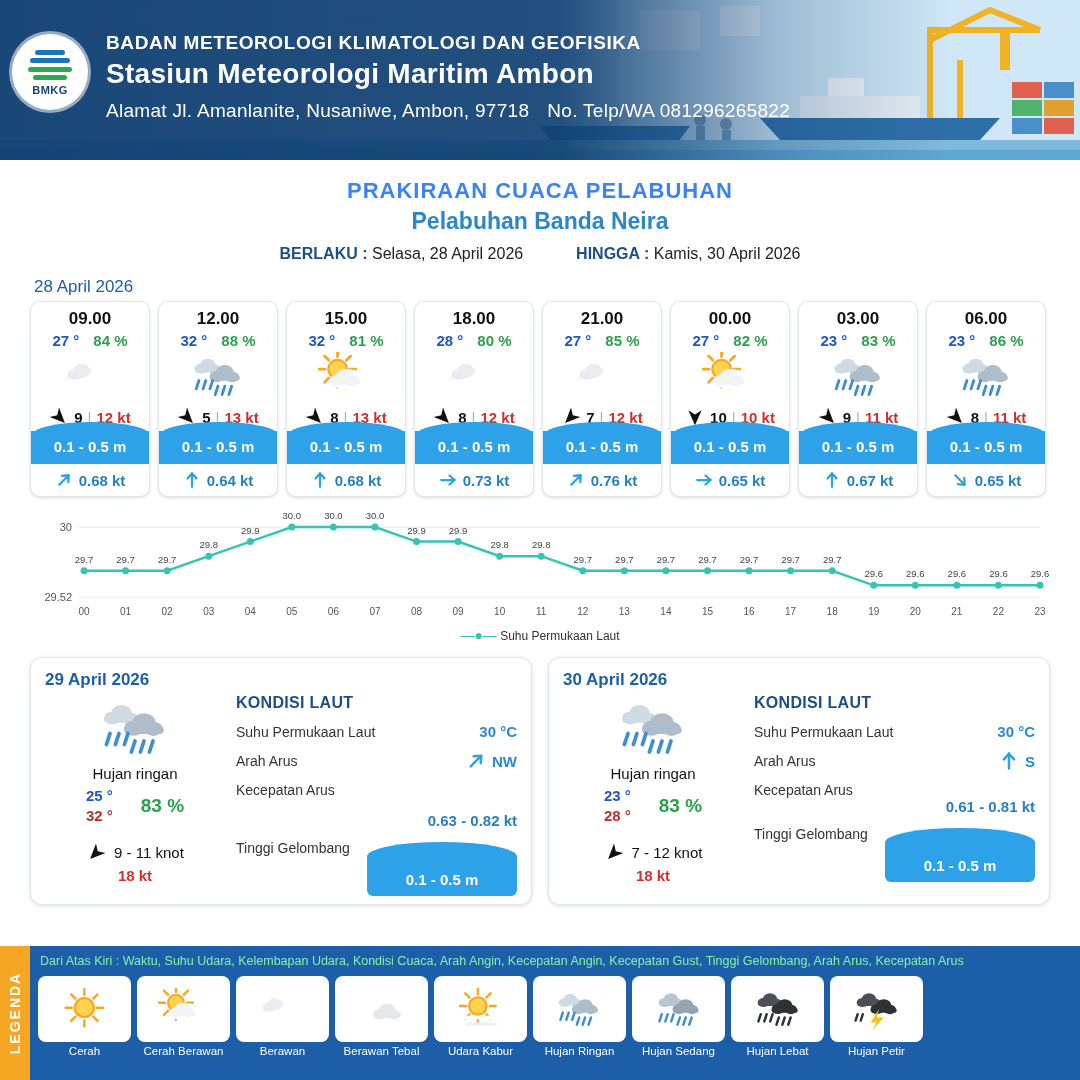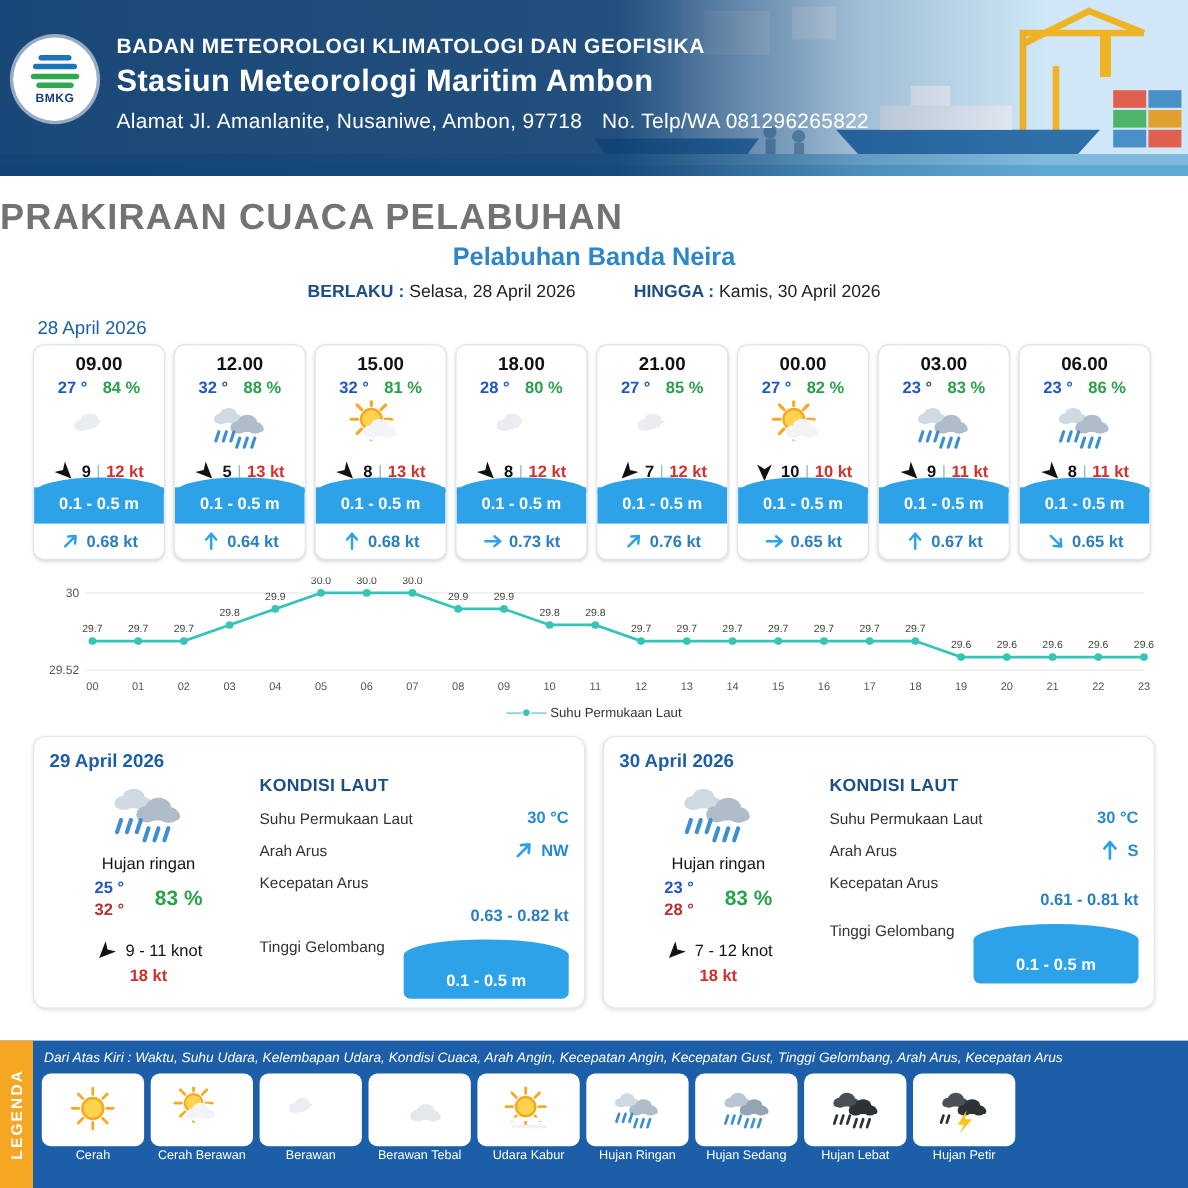--- a/index.html
+++ b/index.html
@@ -35,21 +35,21 @@
   .logo-mark .b2 { top:10px; background:#1b75bb; width:40px; left:6px;}
   .logo-mark .b3 { top:19px; background:#2fa84f; width:44px; }
   .logo-mark .b4 { top:27px; background:#2fa84f; width:34px; left:9px;}
   .logo-text { font-size:11px; font-weight:bold; color:#1b3f77; letter-spacing:.5px; margin-top:2px;}
   .hdr-line1 { position:absolute; left:106px; top:32px; color:#ffffff; font-size:19px; font-weight:bold; letter-spacing:.6px; }
   .hdr-line2 { position:absolute; left:106px; top:58px; color:#ffffff; font-size:28px; font-weight:bold; letter-spacing:.3px; }
   .hdr-line3 { position:absolute; left:106px; top:100px; color:#ffffff; font-size:19px; letter-spacing:.3px; }
   .hdr-line3 .sp { display:inline-block; width:18px; }
 
   
-  .title-main { margin-top:18px; font-size:33px; font-weight:bold; color:#737373; letter-spacing:1px; }
+  .title-main { text-align:center; margin-top:18px; font-size:22px; font-weight:bold; color:#3b82f6; letter-spacing:1px; }
   .title-sub  { text-align:center; margin-top:4px; font-size:23px; font-weight:bold; color:#2c86c8; }
   .validity { text-align:center; margin-top:10px; font-size:16px; color:#222; }
   .validity .lbl { font-weight:bold; color:#1b4f86; }
   .validity .gap { display:inline-block; width:44px; }
 
   .date-label { margin:14px 0 4px 34px; font-size:17px; font-weight:normal; color:#1c5fa8; }
 
   
   .cards { display:flex; gap:8px; padding:0 30px; }
   .card {
@@ -117,21 +117,21 @@
 
   
   .legend-outer { position:absolute; left:0; bottom:0; width:1080px; height:134px; background:#1c5fa8; }
   .legend-side {
     position:absolute; left:0; top:0; width:30px; height:134px;
     background:#f5a623; color:#fff; font-weight:bold; font-size:14px;
     display:flex; align-items:center; justify-content:center; letter-spacing:2px;
   }
   .legend-side span { transform:rotate(-90deg); white-space:nowrap; }
   .legend-note {
-    position:absolute; left:40px; top:8px; color:#ffffff; font-size:12.5px; font-style:italic;
+    position:absolute; left:40px; top:8px; color:#86efac; font-size:12.5px; 
   }
   .legend-items { position:absolute; left:38px; top:30px; right:8px; display:flex; gap:6px; }
   .l-item { width:93px; }
   .l-box {
     height:66px; background:#fff; border-radius:8px; display:flex; align-items:center; justify-content:center;
   }
   .l-lab { text-align:center; color:#fff; font-size:11.5px; margin-top:3px; }
 </style>
 </head>
 <body>

